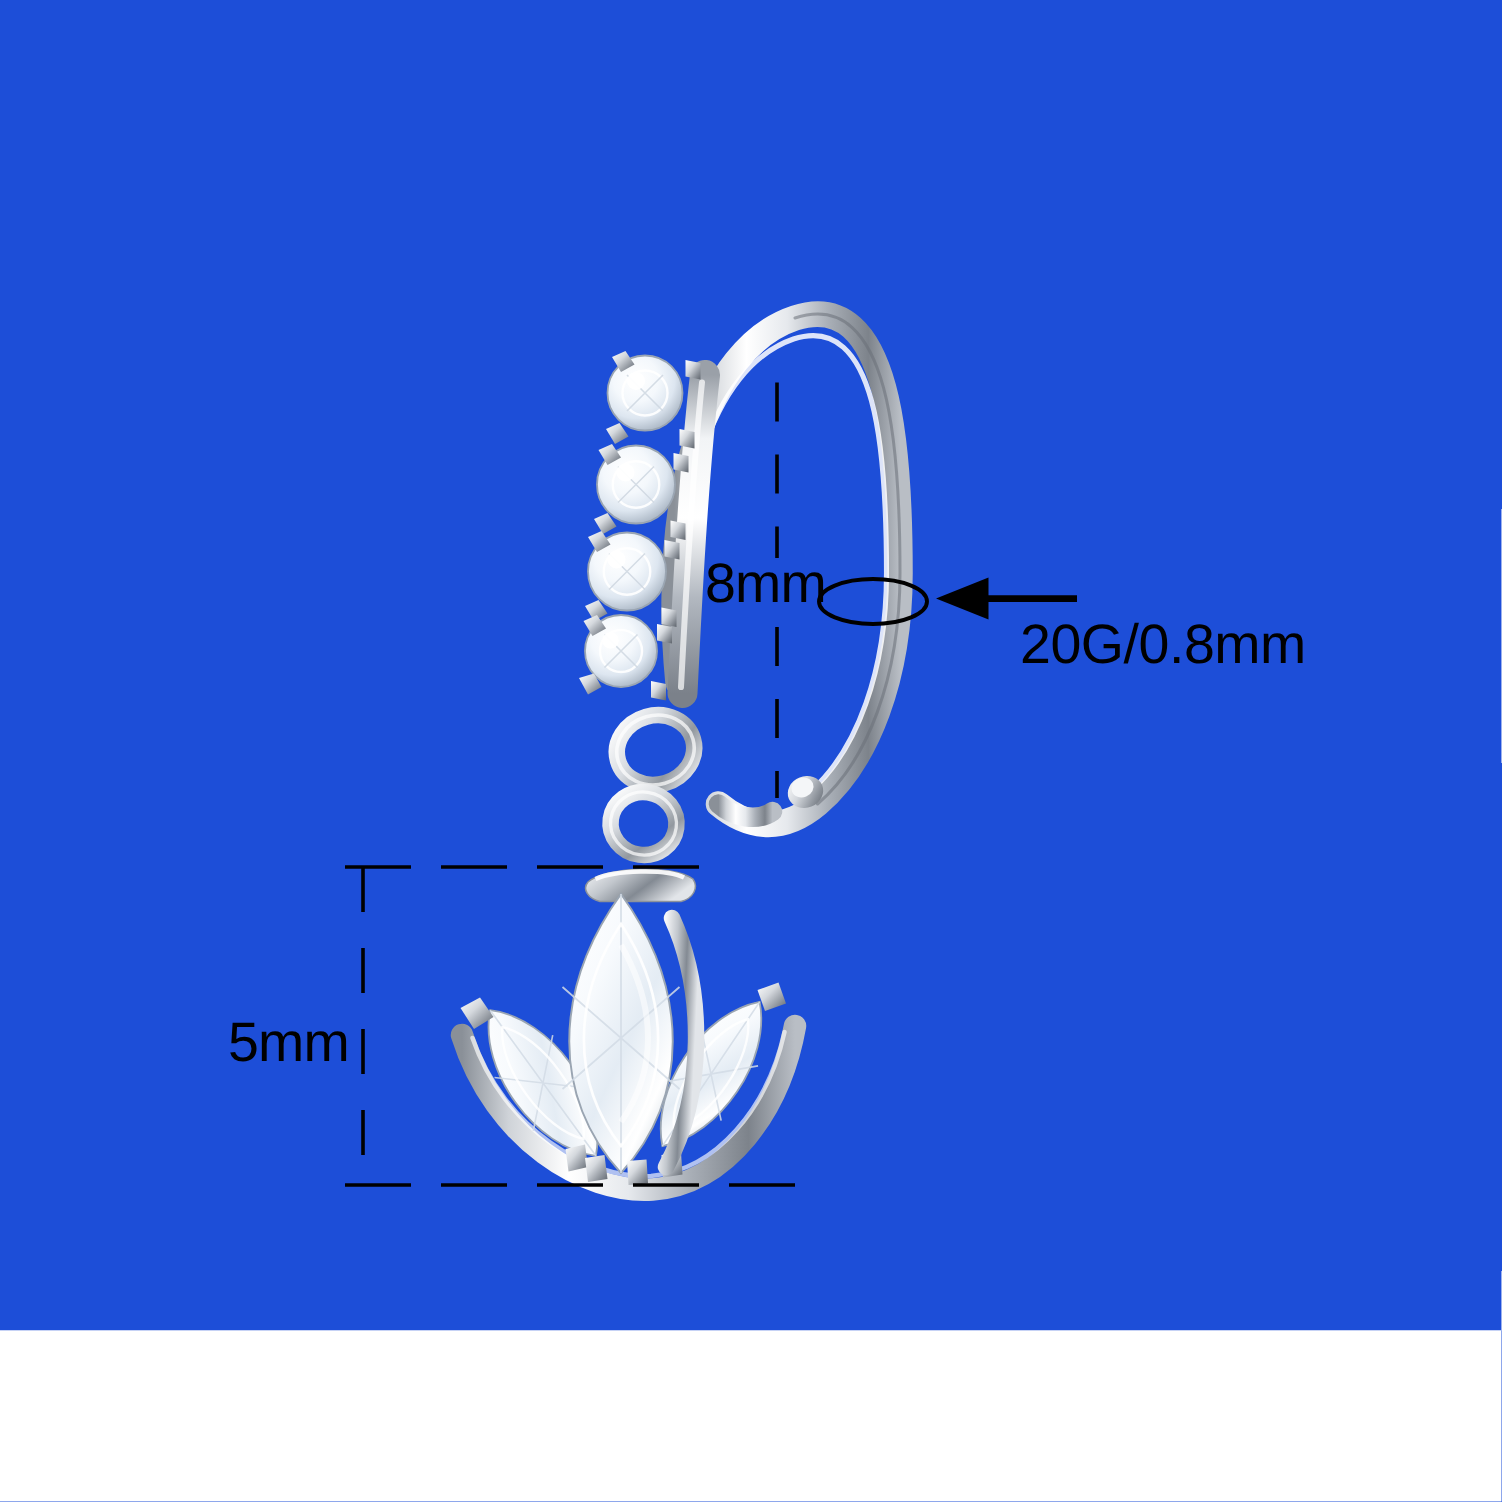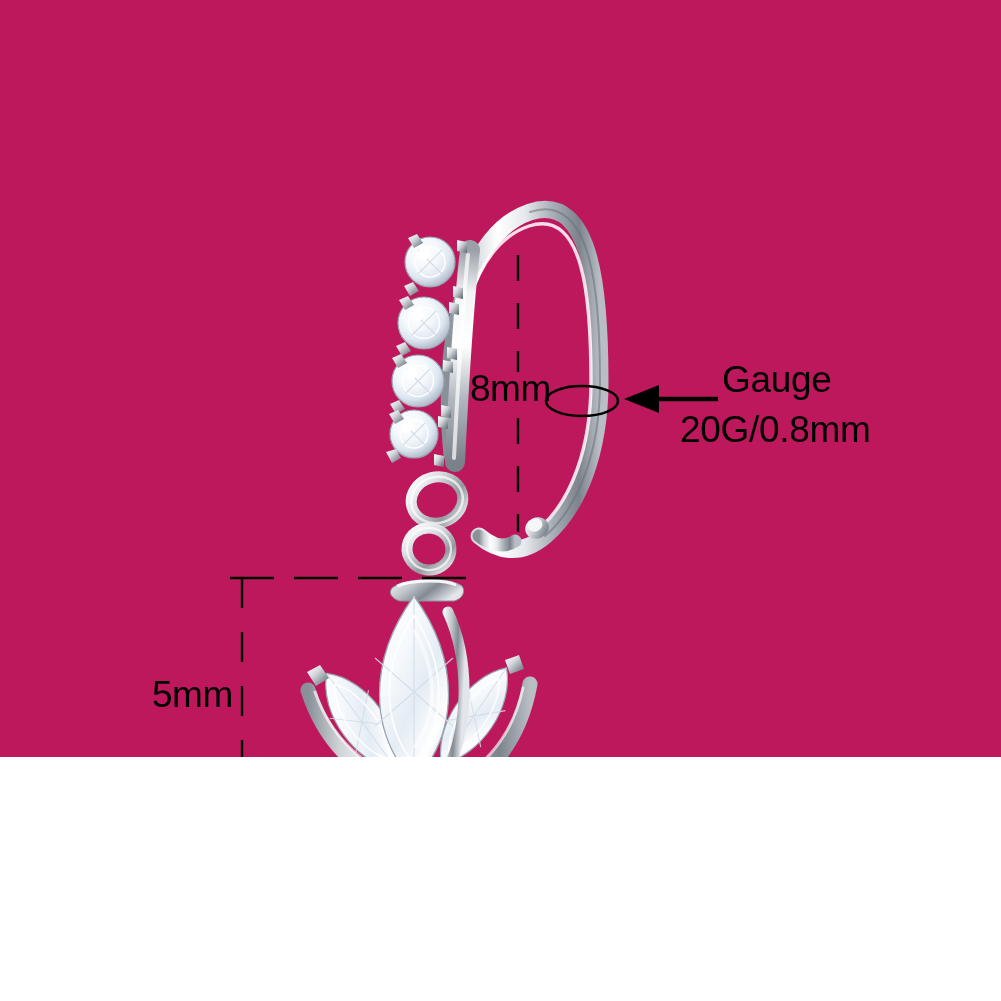--- a/index.html
+++ b/index.html
@@ -3,22 +3,22 @@
 <meta charset="utf-8">
 <style>
   html, body {
     margin: 0;
     padding: 0;
     background: #ffffff;
   }
   #stage {
     position: relative;
     width: 1001px;
-    height: 757px;
-    background: #be185d;
+    height: 887px;
+    background: #1d4ed8;
     overflow: hidden;
     font-family: "Liberation Sans", sans-serif;
   }
   #artwork {
     position: absolute;
     inset: 0;
     width: 1001px;
     height: 1001px;
   }
   .anno {
@@ -250,17 +250,16 @@
       <line x1="230" y1="790" x2="548" y2="790" stroke="#000000" stroke-width="2.4" stroke-dasharray="44 20"></line>
 
       <line x1="242" y1="578" x2="242" y2="790" stroke="#000000" stroke-width="2.4" stroke-dasharray="30 24"></line>
     </g>
   </svg>
 
   <div class="anno" id="label-8mm">8mm</div>
 
   <div class="anno" id="label-5mm">5mm</div>
 
-  <div class="anno" id="label-gauge-title">Gauge</div>
 
   <div class="anno" id="label-gauge-value">20G/0.8mm</div>
 
 </div>
 
 </body></html>

